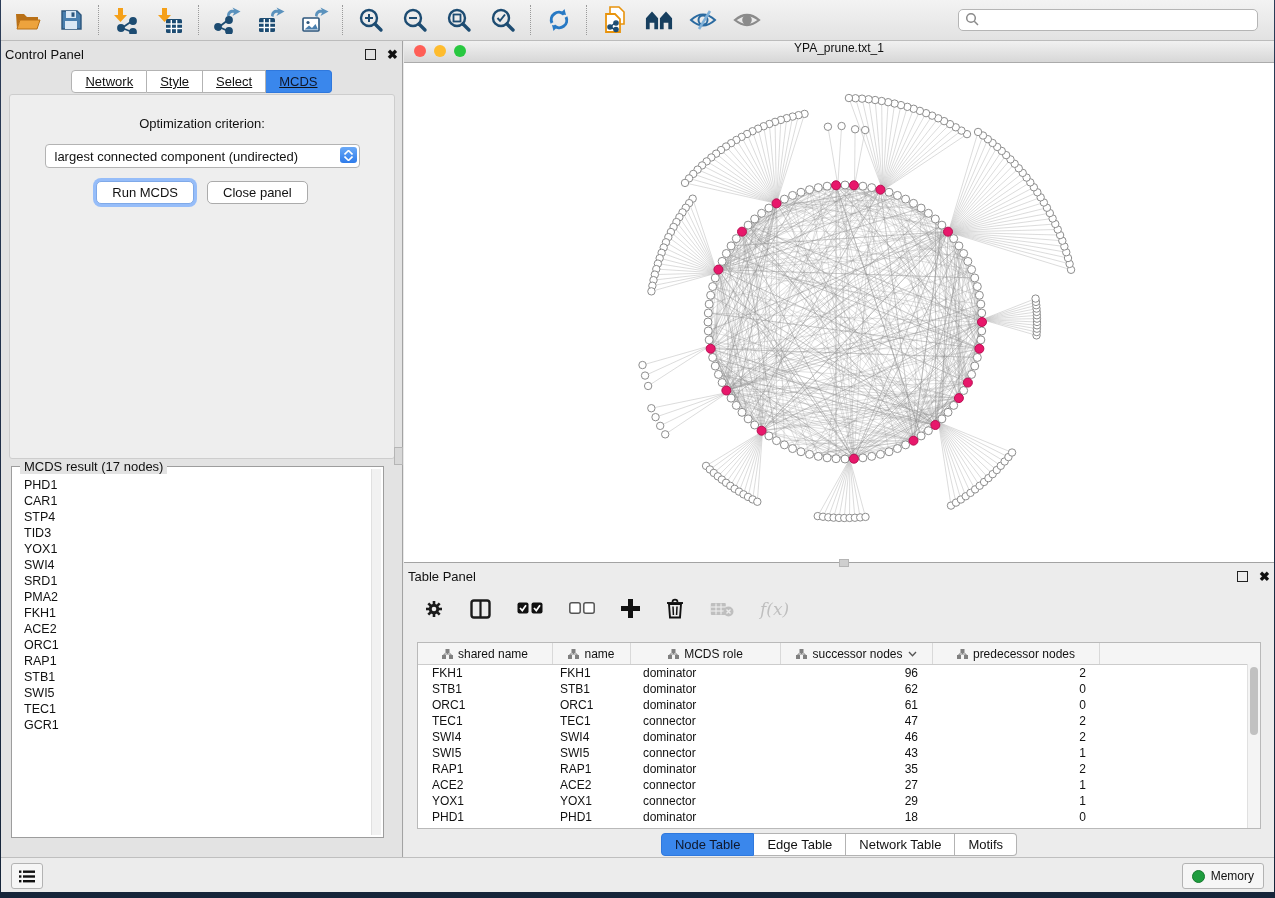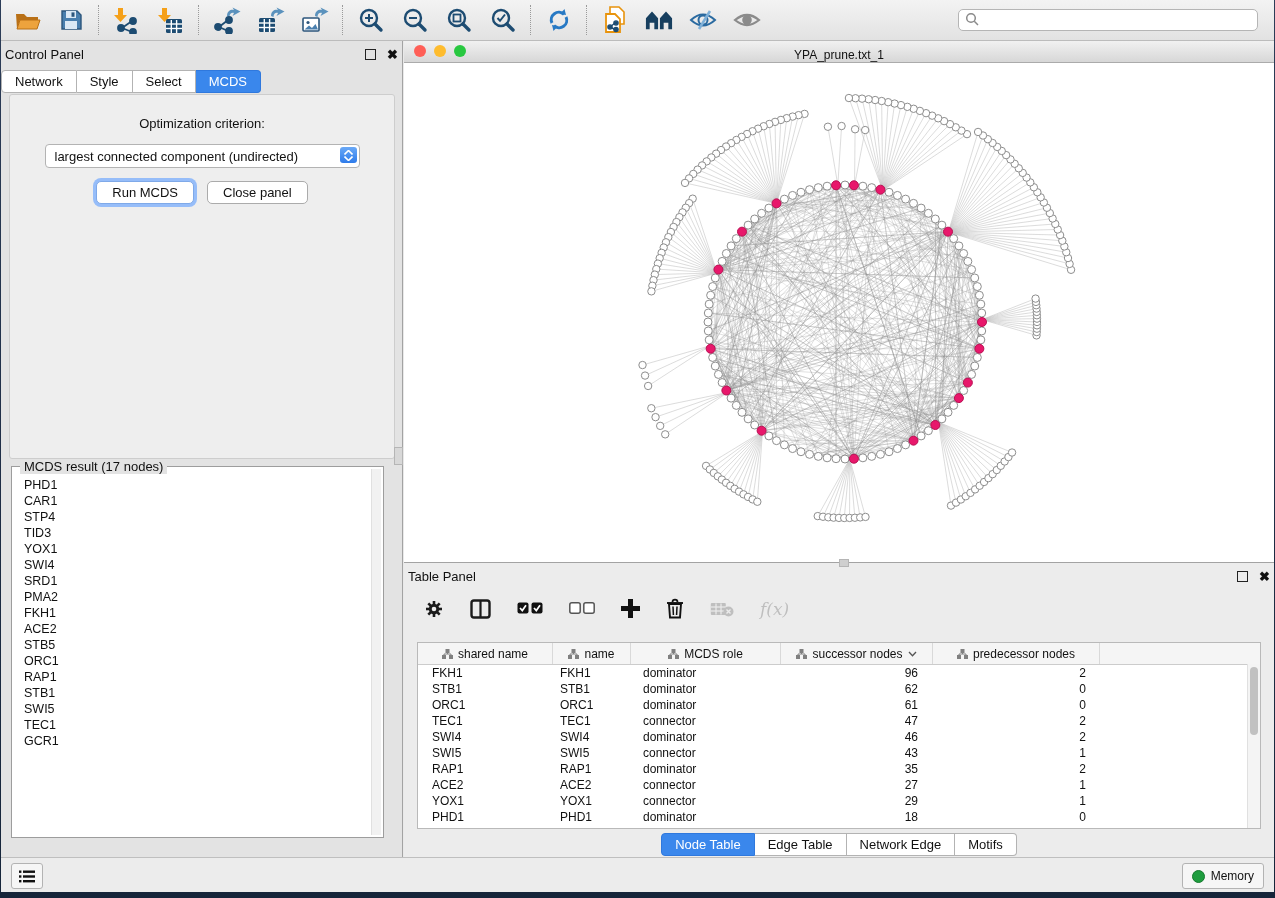--- a/index.html
+++ b/index.html
@@ -32,22 +32,22 @@
   .panel-title{flex:0 0 auto;}
   .pt-icons{margin-left:auto;display:flex;align-items:center;gap:11px;}
   .float-ico{width:9px;height:9px;border:1.6px solid #222;display:inline-block;}
   .close-ico{font-size:13px;font-weight:bold;color:#111;line-height:1;cursor:pointer;}
 
   .seg{display:flex;}
   .seg .tab{font-size:13px;padding:3px 13px;background:#fff;border:1px solid #b3b3b3;border-left:none;
     color:#111;cursor:pointer;white-space:nowrap;}
   .seg .tab:first-child{border-left:1px solid #b3b3b3;border-radius:4px 0 0 4px;}
   .seg .tab:last-child{border-radius:0 4px 4px 0;}
-  .seg .tab.active{background:#3a87ec;border-color:#2f78dd;color:#ffffff;}
-  .cp-tabs{display:flex;justify-content:flex-start;margin-top:3px;}
+  .seg .tab.active{background:#3a87ec;border-color:#2f78dd;color:#0f172a;}
+  .cp-tabs{display:flex;justify-content:center;margin-top:3px;text-decoration:underline;}
 
   .cp-inner{position:absolute;left:8px;top:53px;width:386px;height:365px;background:#eeeeee;
     border:1px solid #cdcdcd;border-radius:3px;text-align:center;box-sizing:border-box;}
   .opt-label{margin-top:21px;font-size:13px;}
   .select-box{margin:13px auto 0 auto;width:313px;height:22px;background:#fff;border:1px solid #b3b3b3;
     border-radius:4px;display:flex;align-items:center;position:relative;cursor:pointer;}
   .select-value{font-size:13px;padding-left:9px;white-space:nowrap;}
   .select-stepper{position:absolute;right:2px;top:2px;width:17px;height:16px;border-radius:3px;
     background:linear-gradient(180deg,#6aa9f7,#2e7bea);display:flex;flex-direction:column;
     align-items:center;justify-content:center;gap:1px;}
@@ -59,21 +59,21 @@
   .mcds-box{position:absolute;left:10px;top:425px;width:373px;height:372px;background:#fff;
     border:1px solid #9d9d9d;box-sizing:border-box;}
   .mcds-legend{position:absolute;top:-8px;left:8px;background:#e3e3e3;padding:0 4px;font-size:13px;}
   .mcds-list{list-style:none;margin:0;padding:10px 12px;font-size:12.5px;line-height:16px;}
   .mcds-scroll{position:absolute;top:2px;bottom:2px;right:2px;width:9px;background:#f1f1f1;border-left:1px solid #e0e0e0;}
 
   
   .net-win{position:absolute;left:403px;top:41px;right:0;height:522px;background:#fff;
     border-bottom:1px solid #a3a3a3;box-sizing:border-box;}
   .net-titlebar{height:21px;background:linear-gradient(180deg,#f1f1f1,#d7d7d7);
-    border-bottom:1px solid #ababab;position:relative;display:flex;align-items:flex-end;justify-content:center;}
+    border-bottom:1px solid #ababab;position:relative;display:flex;align-items:flex-start;justify-content:center;}
   .net-title{font-size:12px;color:#111;}
   .lights{position:absolute;left:10px;top:4px;display:flex;gap:8px;}
   .light{width:12px;height:12px;border-radius:50%;cursor:pointer;}
   .net-canvas{position:absolute;left:0;top:22px;right:0;bottom:0;background:#fff;overflow:hidden;}
 
   
   .table-panel{position:absolute;left:403px;top:563px;right:0;bottom:34px;background:#ececec;}
   .tp-handle{position:absolute;top:-4px;left:50%;width:8px;height:6px;background:#cfcfcf;border:1px solid #b5b5b5;}
   .tp-toolbar{display:flex;align-items:center;gap:26px;padding:9px 8px 8px 20px;}
   .tp-btn{display:flex;align-items:center;justify-content:center;cursor:pointer;}
@@ -327,21 +327,20 @@
           <li>PHD1</li>
           <li>CAR1</li>
           <li>STP4</li>
           <li>TID3</li>
           <li>YOX1</li>
           <li>SWI4</li>
           <li>SRD1</li>
           <li>PMA2</li>
           <li>FKH1</li>
           <li>ACE2</li>
-          <li>STB5</li>
           <li>ORC1</li>
           <li>RAP1</li>
           <li>STB1</li>
           <li>SWI5</li>
           <li>TEC1</li>
           <li>GCR1</li>
         </ul>
       <div class="mcds-scroll"></div>
     </div>
     <div class="v-handle"></div>
@@ -1484,21 +1483,21 @@
           </div>
         </div>
       <div class="tbl-scroll">
         <div class="tbl-thumb"></div>
       </div>
     </div>
 
     <div class="tp-tabs seg" id="tp-tabs">
         <button class="tab active">Node Table</button>
         <button class="tab">Edge Table</button>
-        <button class="tab">Network Edge</button>
+        <button class="tab">Network Table</button>
         <button class="tab">Motifs</button>
       </div>
   </div>
 
   <div class="statusbar">
     <span class="list-btn">
       <svg width="16" height="13" viewBox="0 0 16 13">
           <g fill="#111">
             <rect x="0" y="0.5" width="2.4" height="2.4"></rect>
             <rect x="0" y="5.3" width="2.4" height="2.4"></rect>

